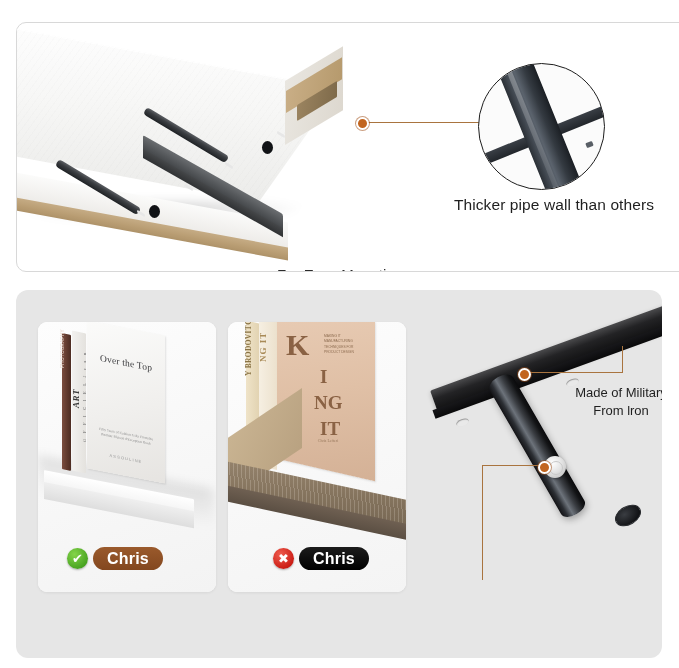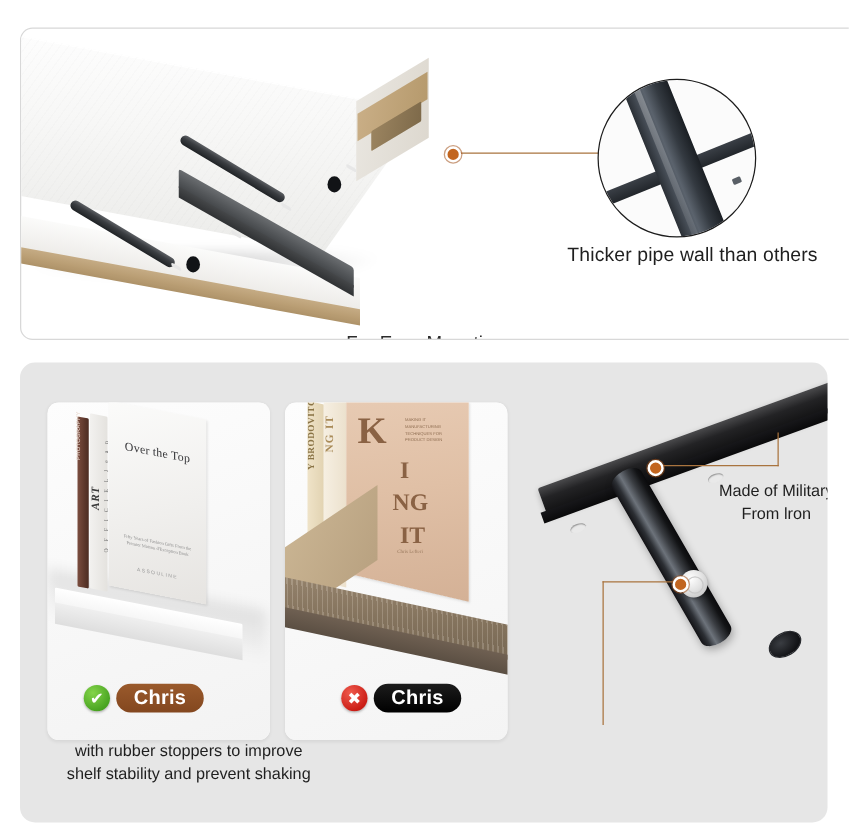--- a/index.html
+++ b/index.html
@@ -477,19 +477,15 @@
       <div class="cap-military">
         <div>Made of Military</div>
         <div>From lron</div>
       </div>
 
       <div class="callout-line" style="left:66px;top:181px;width:60px;"></div>
       <div class="callout-line" style="left:66px;top:181px;width:1px;height:115px;"></div>
       <div class="callout-dot" style="left:122px;top:177px;"></div>
     </div>
 
-    <div class="cap-rubber" style="left:4px;top:302px;width:262px;">
-      <div>with rubber stoppers to improve</div>
-      <div>shelf stability and prevent shaking</div>
-    </div>
 
   </div>
 </div>
 
 </body></html>

